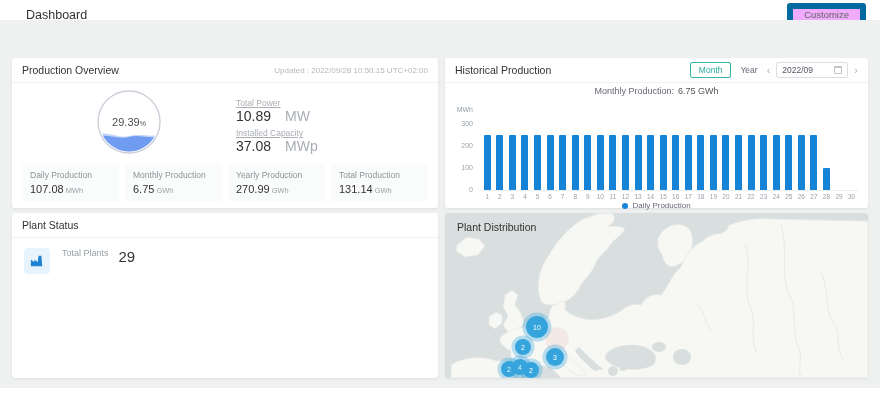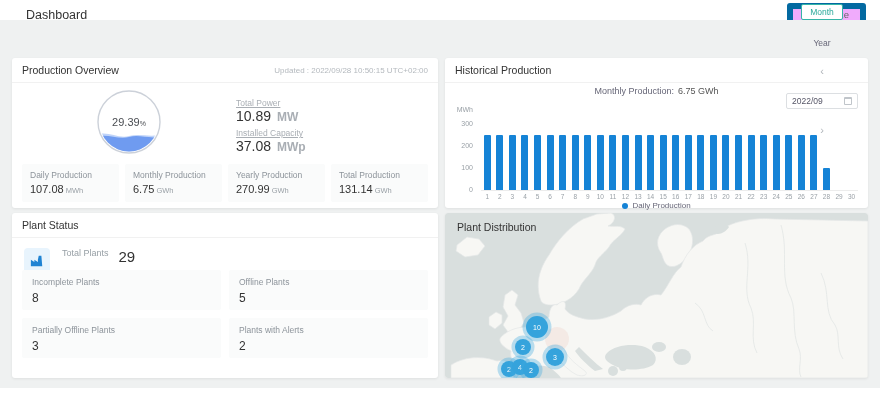--- a/index.html
+++ b/index.html
@@ -15,28 +15,28 @@
   #p-map      { left:445px; top:193px; width:423px; height:165px; overflow:hidden; }
   .panel-header { height:25px; display:flex; align-items:center; justify-content:space-between; padding:0 10px; border-bottom:1px solid #f1f1f1; }
   .panel-title { font-size:10.5px; color:#333; }
   .updated { font-size:8px; color:#b4b9be; }
   
   .ov-body { display:flex; align-items:center; padding:6px 12px 0 12px; }
   .gauge-wrap { margin-left:72px; }
   .ov-metrics { margin-left:74px; }
   .m-label { font-size:8.5px; color:#a9aeb4; margin-top:4px;text-decoration:underline; }
   .m-value { font-size:14px; color:#333; font-weight:500; }
-  .m-unit { font-size:12px; color:#a9aeb4; font-weight:700; margin-left:6px; }
+  .m-unit { font-size:14px; color:#a9aeb4; font-weight:400; margin-left:14px; }
   .ov-stats { position:absolute; left:10px; right:10px; bottom:6px; display:flex; gap:6px; }
   .stat-box { flex:1; background:#fafbfb; border-radius:2px; padding:6px 8px; height:38px; }
   .stat-label { font-size:8.5px; color:#8d949b; white-space:nowrap; }
   .stat-value { font-size:11px; color:#333; margin-top:3px; }
   .stat-unit { font-size:7.5px; color:#9aa1a7; margin-left:2px; }
   
-  .hist-controls { display:flex; align-items:center; gap:16px;flex-direction:column; }
+  .hist-controls { display:flex; align-items:center; gap:6px; }
   .btn-month { font-size:8.5px; color:#2aa99b; border:1px solid #35b5a7; background:#fff; border-radius:2px; padding:2px 8px; cursor:pointer; }
   .btn-year { font-size:8.5px; color:#667; background:none; border:none; padding:2px 3px; cursor:pointer; }
   .chev { font-size:11px; color:#b0b5ba; cursor:pointer; line-height:1; user-select:none; }
   .datebox { width:72px; border:1px solid #dcdfe2; border-radius:2px; font-size:8.5px; color:#556; padding:2px 5px; display:flex; justify-content:space-between; align-items:center; cursor:pointer; background:#fff; }
   .cal-icon { width:8px; height:8px; border:1px solid #c0c5ca; border-top:2px solid #c0c5ca; border-radius:1px; display:inline-block; }
   .chart-subtitle { text-align:center; font-size:9px; color:#667; margin-top:3px; }
   .chart-subtitle b { font-weight:400; color:#555; margin-left:4px; }
   .chart-wrap { position:relative; height:104px; margin:0 6px 0 8px; }
   .ytick { position:absolute; left:0; width:20px; text-align:right; font-size:7px; color:#9aa1a7; }
   .bars { position:absolute; left:28px; right:4px; top:28px; height:66px; display:flex; align-items:flex-end; }
@@ -274,38 +274,20 @@
     </div>
     <div class="total-row">
       <span class="plant-icon-bg">
         <svg width="14" height="14" viewBox="0 0 16 16">
             <path d="M1,14 L1,6.5 L5,9 L5,6.5 L9,9 L9,6.5 L10,2 L13,2 L14,14 Z M3,11 h2 v2 h-2 z M6.5,11 h2 v2 h-2 z M10,11 h2 v2 h-2 z" fill="#1f83d3"></path>
           </svg>
       </span>
       <span class="total-label">Total Plants</span>
       <span class="total-value">29</span>
     </div>
-    <div class="status-grid" id="status-grid">
-        <div class="status-box">
-          <div class="status-label">Incomplete Plants</div>
-          <div class="status-value">8</div>
-        </div>
-        <div class="status-box">
-          <div class="status-label">Offline Plants</div>
-          <div class="status-value">5</div>
-        </div>
-        <div class="status-box">
-          <div class="status-label">Partially Offline Plants</div>
-          <div class="status-value">3</div>
-        </div>
-        <div class="status-box">
-          <div class="status-label">Plants with Alerts</div>
-          <div class="status-value">2</div>
-        </div>
-      </div>
   </div>
 
   <div class="panel" id="p-map">
     <span class="map-title">Plant Distribution</span>
     <svg class="map-svg" width="423" height="165" viewBox="0 0 423 165">
       <rect x="0" y="0" width="423" height="165" fill="#d9dfde"></rect>
       <g fill="#f7f7f4" stroke="#e4e7e6" stroke-width="0.7">
 
         <path d="M12,32 L22,24 L34,26 L40,33 L33,42 L20,44 L11,38 Z"></path>
 

